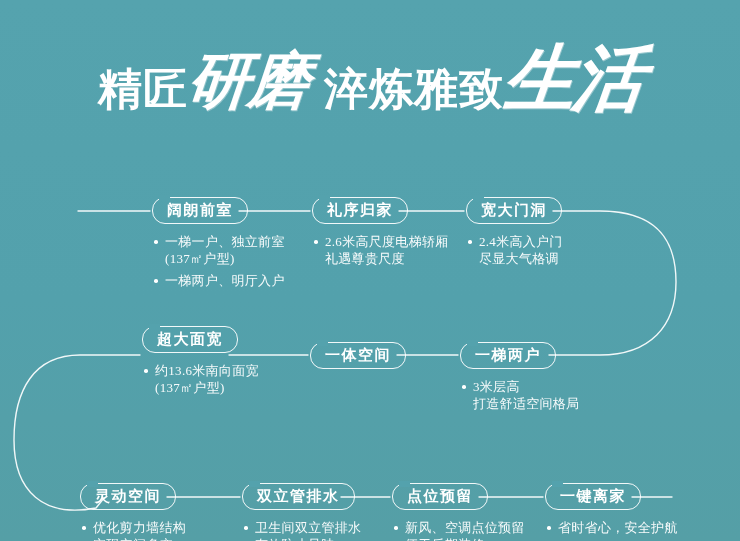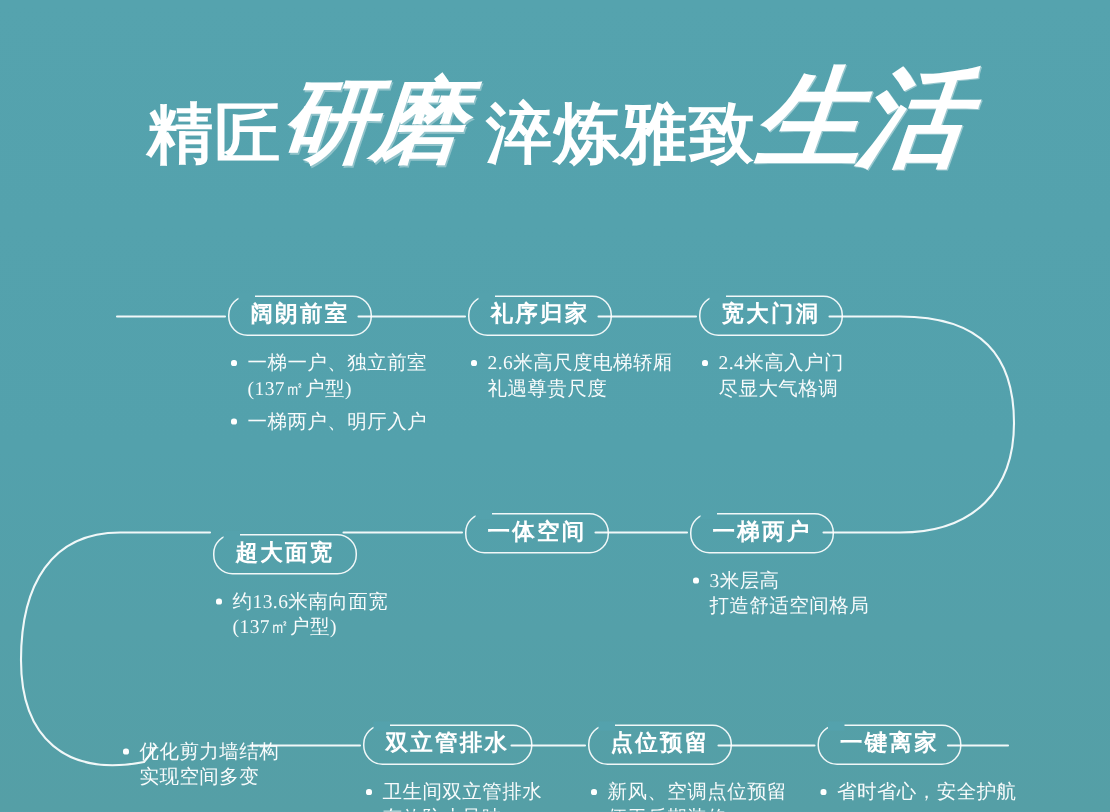--- a/index.html
+++ b/index.html
@@ -92,21 +92,21 @@
     position:absolute;left:2px;top:7px;
     width:3.5px;height:3.5px;border-radius:50%;
     background:#ffffff;
   }
 
   
   #c-r1a{left:152px;top:197px;}
   #c-r1b{left:312px;top:197px;}
   #c-r1c{left:466px;top:197px;}
   
-  #c-r2a{left:142px;top:356px;}
+  #c-r2a{left:142px;top:326px;}
   #c-r2b{left:310px;top:342px;}
   #c-r2c{left:460px;top:342px;}
   
   #c-r3a{left:80px;top:483px;}
   #c-r3b{left:242px;top:483px;}
   #c-r3c{left:392px;top:483px;}
   #c-r3d{left:545px;top:483px;}
 </style>
 </head>
 <body>
@@ -195,20 +195,21 @@
     <div class="pill">一梯两户</div>
     <ul class="bullets">
       <li>
         <span>3米层高</span>
         <span class="l2">打造舒适空间格局</span>
       </li>
     </ul>
   </div>
 
   <div class="card" id="c-r3a">
+    <div class="pill">灵动空间</div>
     <ul class="bullets">
       <li>
         <span>优化剪力墙结构</span>
         <span class="l2">实现空间多变</span>
       </li>
     </ul>
   </div>
 
   <div class="card" id="c-r3b">
     <div class="pill">双立管排水</div>

